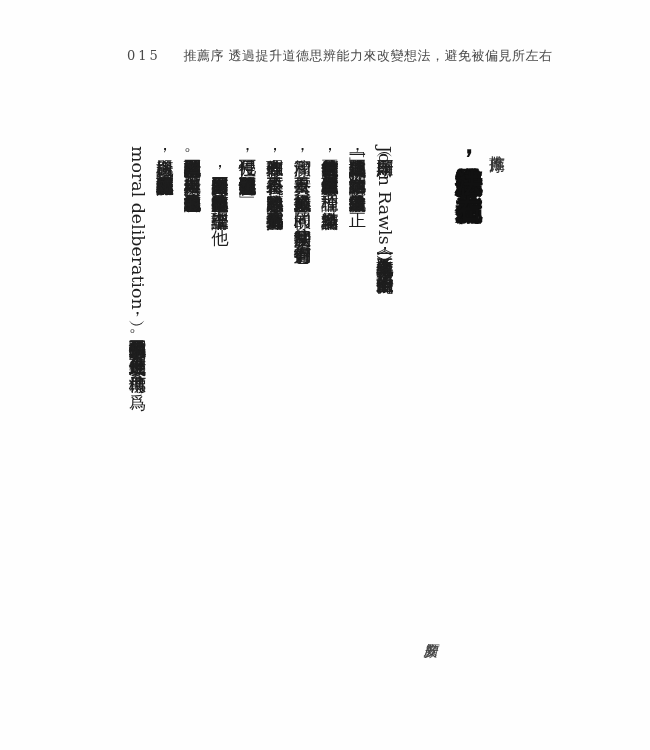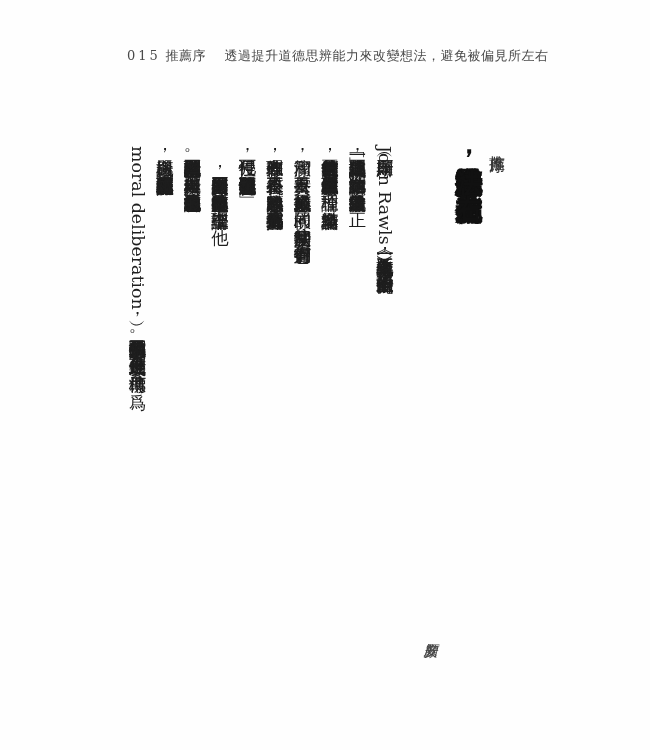--- a/index.html
+++ b/index.html
@@ -25,23 +25,23 @@
       position: absolute;
       left: 127px;
       top: 47px;
       font-size: 13px;
       color: #4a4a4a;
       white-space: nowrap;
       letter-spacing: 0.5px;
     }
     .running-header .pg {
       letter-spacing: 3px;
+      margin-right: 18px;
     }
     .running-header .sec {
-      margin-right: 14px;
     }
     .vert {
       position: absolute;
       writing-mode: vertical-rl;
       text-orientation: mixed;
       white-space: nowrap;
     }
     .section-label {
       left: 487px;
       top: 143px;

